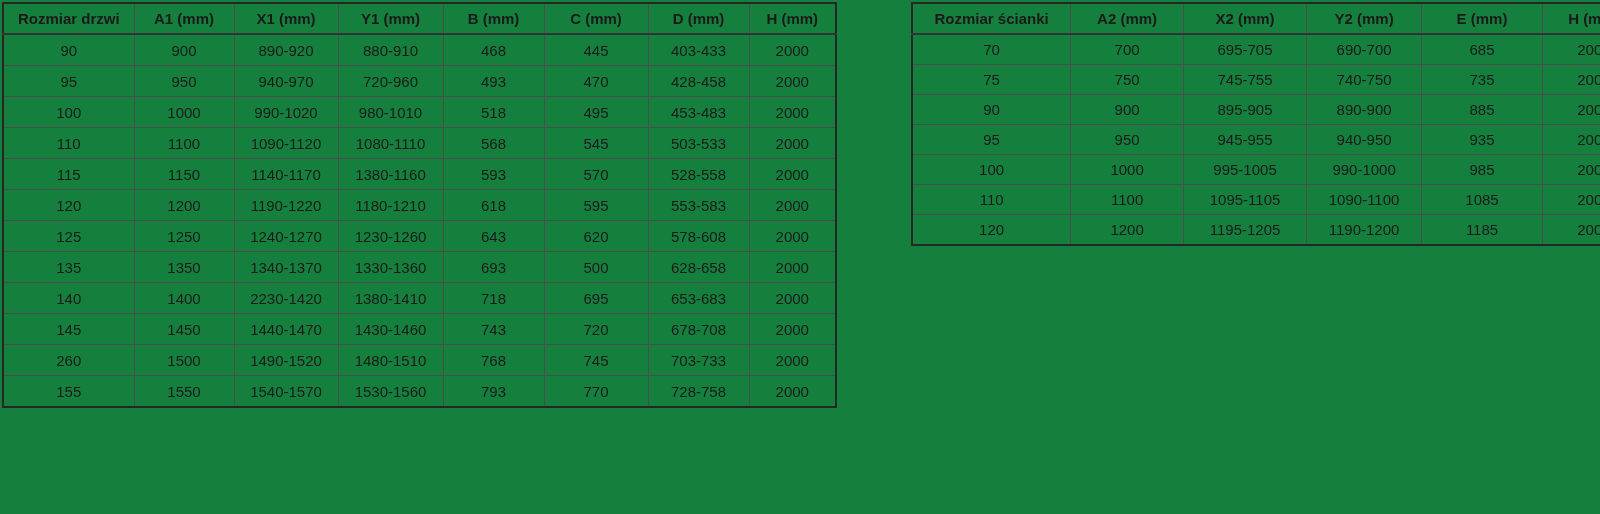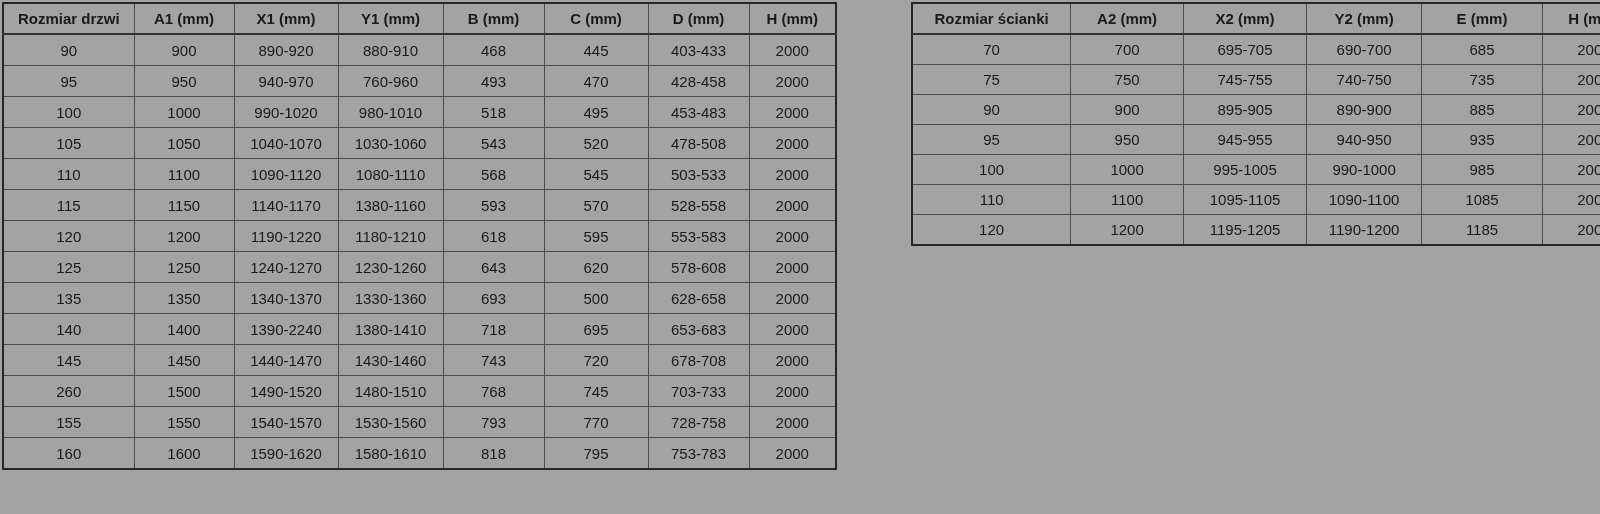--- a/index.html
+++ b/index.html
@@ -4,21 +4,21 @@
 <style>
   html, body {
     margin: 0;
     padding: 0;
     background: #ffffff;
   }
   .canvas {
     position: relative;
     width: 1600px;
     height: 514px;
-    background: #a3a3a3;
+    background: #15803d;
     overflow: hidden;
     font-family: "Liberation Sans", sans-serif;
     color: #1a1a1a;
   }
   .tbl-pos {
     position: absolute;
     top: 2px;
   }
   .tbl-left  { left: 2px;   width: 833px; }
   .tbl-right { left: 911px; width: 736px; }
@@ -85,47 +85,37 @@
             <td>880-910</td>
             <td>468</td>
             <td>445</td>
             <td>403-433</td>
             <td>2000</td>
           </tr>
           <tr>
             <td>95</td>
             <td>950</td>
             <td>940-970</td>
-            <td>760-960</td>
+            <td>720-960</td>
             <td>493</td>
             <td>470</td>
             <td>428-458</td>
             <td>2000</td>
           </tr>
           <tr>
             <td>100</td>
             <td>1000</td>
             <td>990-1020</td>
             <td>980-1010</td>
             <td>518</td>
             <td>495</td>
             <td>453-483</td>
             <td>2000</td>
           </tr>
           <tr>
-            <td>105</td>
-            <td>1050</td>
-            <td>1040-1070</td>
-            <td>1030-1060</td>
-            <td>543</td>
-            <td>520</td>
-            <td>478-508</td>
-            <td>2000</td>
-          </tr>
-          <tr>
             <td>110</td>
             <td>1100</td>
             <td>1090-1120</td>
             <td>1080-1110</td>
             <td>568</td>
             <td>545</td>
             <td>503-533</td>
             <td>2000</td>
           </tr>
           <tr>
@@ -164,21 +154,21 @@
             <td>1340-1370</td>
             <td>1330-1360</td>
             <td>693</td>
             <td>500</td>
             <td>628-658</td>
             <td>2000</td>
           </tr>
           <tr>
             <td>140</td>
             <td>1400</td>
-            <td>1390-2240</td>
+            <td>2230-1420</td>
             <td>1380-1410</td>
             <td>718</td>
             <td>695</td>
             <td>653-683</td>
             <td>2000</td>
           </tr>
           <tr>
             <td>145</td>
             <td>1450</td>
             <td>1440-1470</td>
@@ -199,30 +189,20 @@
             <td>2000</td>
           </tr>
           <tr>
             <td>155</td>
             <td>1550</td>
             <td>1540-1570</td>
             <td>1530-1560</td>
             <td>793</td>
             <td>770</td>
             <td>728-758</td>
-            <td>2000</td>
-          </tr>
-          <tr>
-            <td>160</td>
-            <td>1600</td>
-            <td>1590-1620</td>
-            <td>1580-1610</td>
-            <td>818</td>
-            <td>795</td>
-            <td>753-783</td>
             <td>2000</td>
           </tr>
         </tbody>
     </table>
   </div>
 
   <div class="tbl-pos tbl-right">
     <table class="spec">
       <colgroup>
         <col style="width:138px">

